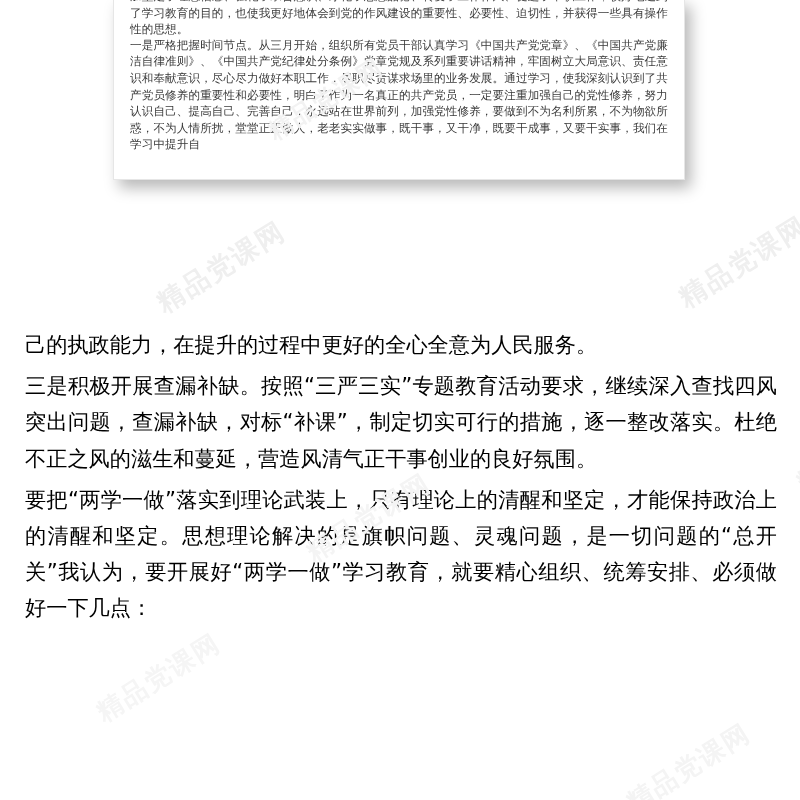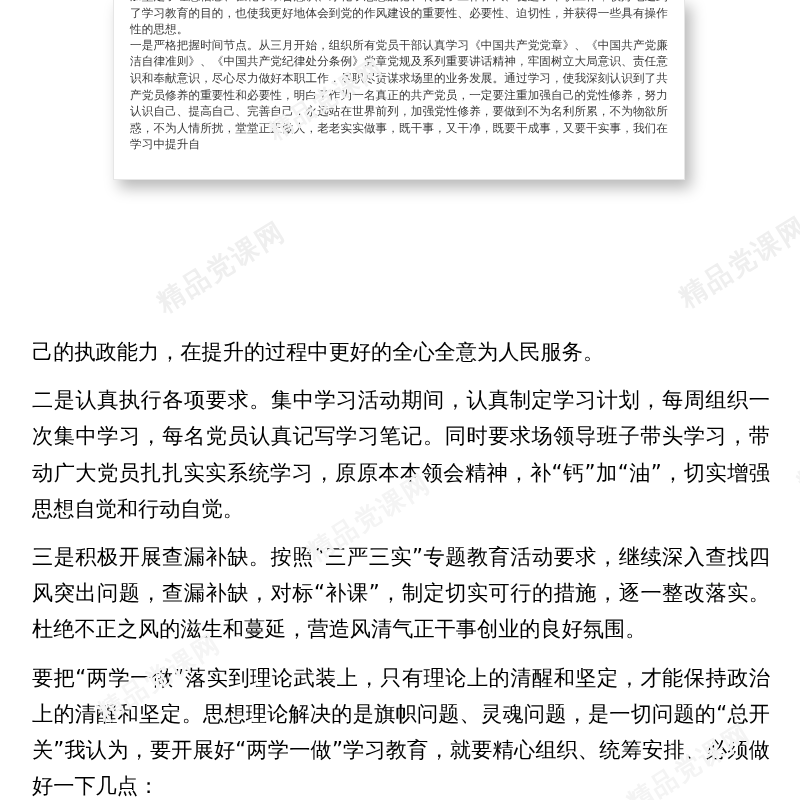--- a/index.html
+++ b/index.html
@@ -86,21 +86,21 @@
   #main-body {
     position: absolute;
     left: 0;
     top: 322px;
     width: 800px;
     padding: 0 18px 0 20px;
     box-sizing: border-box;
     z-index: 3;
   }
   .body-para {
-    margin: 12px;
+    margin: 5px;
     font-size: 21.2px;
     line-height: 36.2px;
     color: #000000;
     text-align: justify;
     text-justify: inter-character;
     letter-spacing: 0px;
     font-family: "DejaVu Sans", "Liberation Sans", sans-serif;
   }
   .body-para + .body-para { margin-top: 0; }
 </style>
@@ -122,17 +122,16 @@
   <div id="doc-card">
     <div id="doc-card-inner">
       <p class="card-para">加坚定了理想信念、强化了宗旨意识、净化了思想品德、转变了工作作风、促进了本职工作，较好地达到了学习教育的目的，也使我更好地体会到党的作风建设的重要性、必要性、迫切性，并获得一些具有操作性的思想。</p>
       <p class="card-para indent">一是严格把握时间节点。从三月开始，组织所有党员干部认真学习《中国共产党党章》、《中国共产党廉洁自律准则》、《中国共产党纪律处分条例》党章党规及系列重要讲话精神，牢固树立大局意识、责任意识和奉献意识，尽心尽力做好本职工作，尽职尽责谋求场里的业务发展。通过学习，使我深刻认识到了共产党员修养的重要性和必要性，明白了作为一名真正的共产党员，一定要注重加强自己的党性修养，努力认识自己、提高自己、完善自己，永远站在世界前列，加强党性修养，要做到不为名利所累，不为物欲所惑，不为人情所扰，堂堂正正做人，老老实实做事，既干事，又干净，既要干成事，又要干实事，我们在学习中提升自</p>
     </div>
   </div>
 </div>
 
 <div id="main-body">
   <p class="body-para">己的执政能力，在提升的过程中更好的全心全意为人民服务。</p>
-  <p class="body-para">二是认真执行各项要求。集中学习活动期间，认真制定学习计划，每周组织一次集中学习，每名党员认真记写学习笔记。同时要求场领导班子带头学习，带动广大党员扎扎实实系统学习，原原本本领会精神，补“钙”加“油”，切实增强思想自觉和行动自觉。</p>
   <p class="body-para">三是积极开展查漏补缺。按照“三严三实”专题教育活动要求，继续深入查找四风突出问题，查漏补缺，对标“补课”，制定切实可行的措施，逐一整改落实。杜绝不正之风的滋生和蔓延，营造风清气正干事创业的良好氛围。</p>
   <p class="body-para">要把“两学一做”落实到理论武装上，只有理论上的清醒和坚定，才能保持政治上的清醒和坚定。思想理论解决的是旗帜问题、灵魂问题，是一切问题的“总开关”我认为，要开展好“两学一做”学习教育，就要精心组织、统筹安排、必须做好一下几点：</p>
 
 </div>
 
 </body></html>

